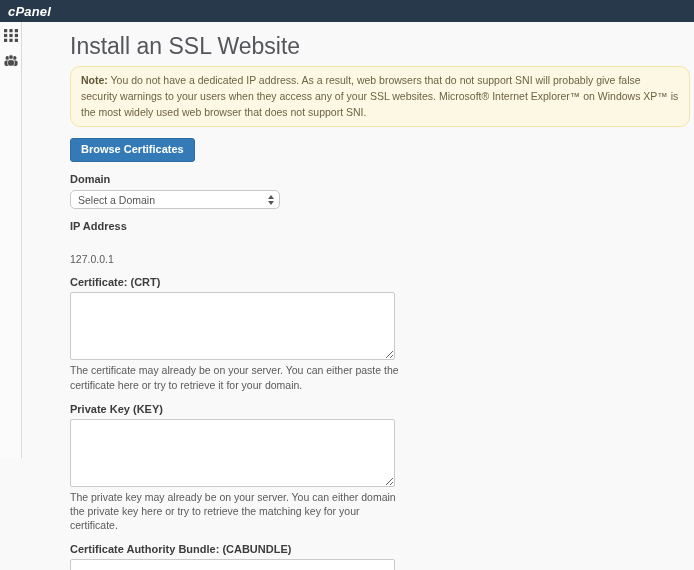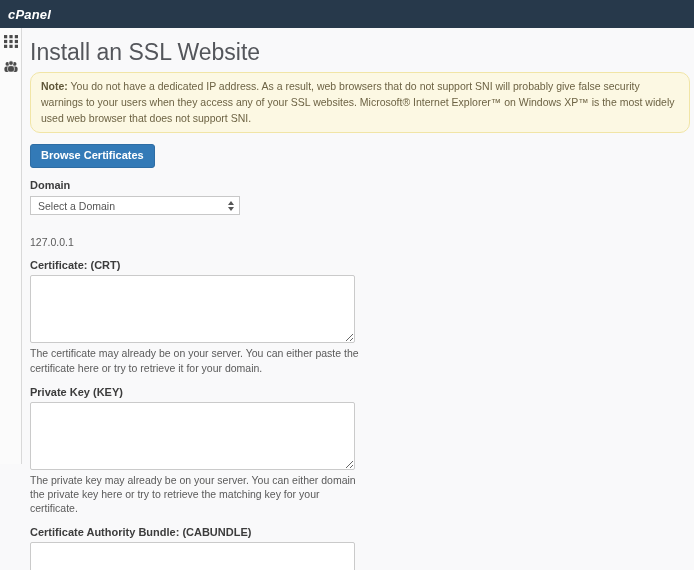--- a/index.html
+++ b/index.html
@@ -5,29 +5,29 @@
   * { margin:0; padding:0; box-sizing:border-box; }
   html,body { width:694px; height:570px; overflow:hidden; }
   body {
     font-family:"Liberation Sans", sans-serif;
     background:#f9f9fa;
     color:#5a5a5a;
     font-size:10.5px;
   }
   
   .topbar {
-    height:28px; background:#27394b;
+    height:22px; background:#27394b;
     display:flex; align-items:center; padding-left:8px;
   }
   .logo {
     color:#ffffff; font-weight:bold; font-style:italic;
     font-size:13px; letter-spacing:.2px; cursor:pointer;
   }
   
-  .wrap { display:flex; height:436px; }
+  .wrap { display:flex; height:436px;gap:40px; }
   .sidebar {
     width:22px; background:#fbfbfb; border-right:1px solid #d9d9d9;
     display:flex; flex-direction:column; align-items:center; padding-top:7px;
   }
   .side-icon { width:14px; height:13px; margin-bottom:12px; cursor:pointer; }
   .side-icon svg { display:block; width:100%; height:100%; }
   .main { flex:1; padding:6px 2px 0 8px; }
 
   h1.title {
     font-size:23px; font-weight:400; color:#54565b;
@@ -46,21 +46,21 @@
   }
   .btn-primary {
     background:#337ab7; border:1px solid #2e6da4; color:#ffffff; font-weight:700;
   }
   .browse { margin-top:11px; }
 
   .lbl { font-size:11px; font-weight:700; color:#3c3c3c; margin-top:11px; }
 
   .select {
     margin-top:5px; width:210px; height:19px; background:#ffffff;
-    border:1px solid #c8c8c8; border-radius:0; cursor:pointer;
+    border:1px solid #c8c8c8; border-radius:5px; cursor:pointer;
     display:flex; align-items:center; justify-content:space-between;
     padding:0 5px 0 7px; color:#555555;
   }
   .sel-arrows { display:flex; flex-direction:column; gap:2px; }
   .tri-up { width:0; height:0; border-left:3px solid transparent; border-right:3px solid transparent; border-bottom:4px solid #555; }
   .tri-down { width:0; height:0; border-left:3px solid transparent; border-right:3px solid transparent; border-top:4px solid #555; }
 
   .value { margin-top:21px; color:#5a5a5a; }
 
   textarea.cert-box {
@@ -114,20 +114,21 @@
 
     <div class="lbl">Domain</div>
     <div class="select">
       <span>Select a Domain</span>
       <span class="sel-arrows">
         <span class="tri-up"></span>
           <span class="tri-down"></span>
       </span>
     </div>
 
+    <div class="lbl">IP Address</div>
     <div class="value">127.0.0.1</div>
 
     <div class="lbl">Certificate: (CRT)</div>
     <textarea class="cert-box" style=""></textarea>
     <div class="help">The certificate may already be on your server. You can either paste the certificate here or try to retrieve it for your domain.</div>
 
     <div class="lbl">Private Key (KEY)</div>
     <textarea class="cert-box" style=""></textarea>
     <div class="help">The private key may already be on your server. You can either domain the private key here or try to retrieve the matching key for your certificate.</div>
 

